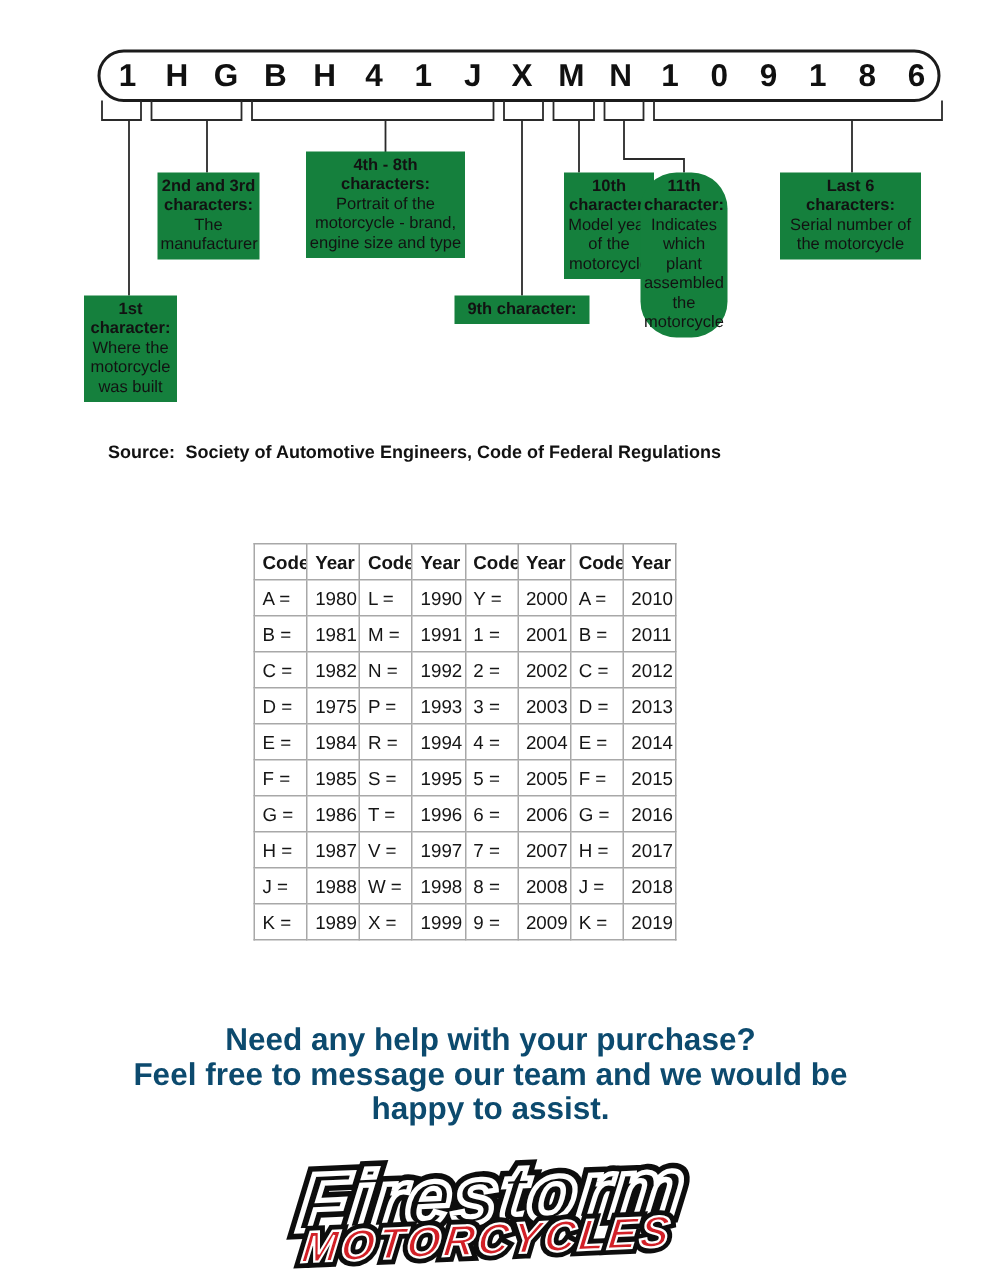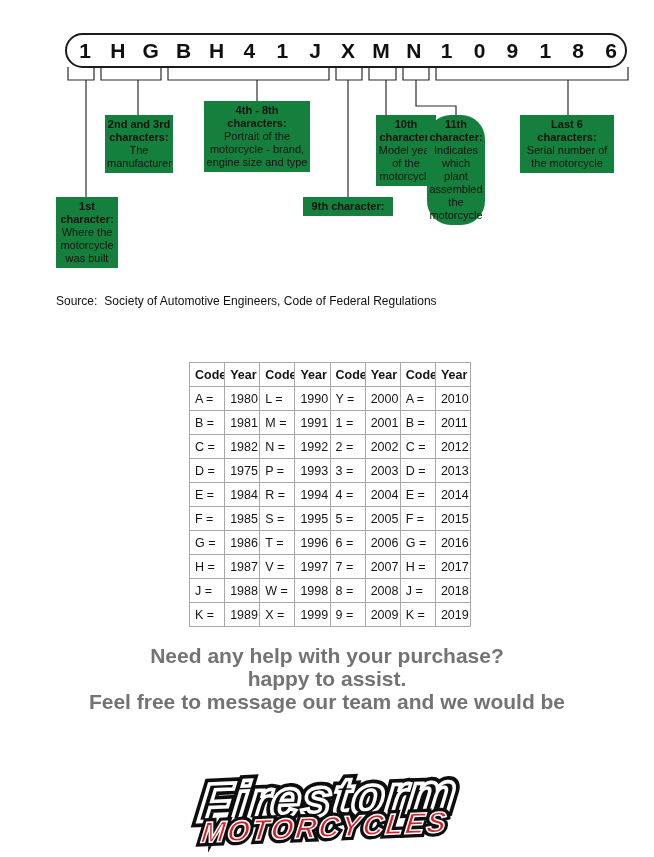--- a/index.html
+++ b/index.html
@@ -33,41 +33,42 @@
   .box1 { left:56px;  top:197px; width:62px;  }
   .box2 { left:105px; top:115px; width:68px;  }
   .box3 { left:204px; top:101px; width:106px; }
   .box4 { left:303px; top:197px; width:90px;  }
   .box5 { left:356px; top:115px; width:60px;margin-left:20px;  }
   .box6 { left:427px; top:115px; width:58px;border-radius:24px;  }
   .box7 { left:520px; top:115px; width:94px;  }
 
   
   .source-note {
-    position:absolute; left:56px; top:294px; font-size:12px; color:#111;
+    position:absolute; left:72px; top:294px; font-size:12px; color:#111;
     white-space:nowrap;
+    font-weight:bold;
   }
   .source-note .txt { margin-left:7px; }
 
   
   .year-table {
-    position:absolute; left:189px; top:362px; width:282px;
+    position:absolute; left:169px; top:362px; width:282px;
     border-collapse:collapse; table-layout:fixed;padding-left:37px;
   }
   .year-table th, .year-table td {
     border:1px solid #a8a8a8; font-size:12.5px; text-align:left;
     padding:4px 0 4px 5px; color:#151515; box-sizing:border-box;
     height:24px; overflow:hidden; white-space:nowrap;
   }
   .year-table th { font-weight:bold; }
 
   
   .help {
-    position:absolute; left:0; top:644px; width:654px; text-align:center;
-    font-weight:bold; font-size:21px; line-height:23px; color:#737373;
+    position:absolute; left:0; top:682px; width:654px; text-align:center;
+    font-weight:bold; font-size:21px; line-height:23px; color:#0c4a6e;
   }
 
   
   .logo { position:absolute; left:0; top:770px; width:654px; display:flex; justify-content:center; }
   .logo-inner { transform: rotate(-2.5deg) skewX(-9deg); text-align:center; }
   .logo-brand {
     position:relative; font-style:italic; font-weight:bold; font-size:54px;
     line-height:54px; letter-spacing:1px;
   }
   .logo-brand .blob {
@@ -275,22 +276,22 @@
           <td>9 =</td>
           <td>2009</td>
           <td>K =</td>
           <td>2019</td>
         </tr>
       </tbody>
   </table>
 
   <div class="help">
     <div>Need any help with your purchase?</div>
+    <div>Feel free to message our team and we would be</div>
     <div>happy to assist.</div>
-    <div>Feel free to message our team and we would be</div>
   </div>
 
   <div class="logo">
     <div class="logo-inner">
       <div class="logo-brand">
         <div class="blob">Firestorm</div>
         <div class="face">Firestorm</div>
       </div>
       <div class="logo-sub">
         <div class="blob">MOTORCYCLES</div>

